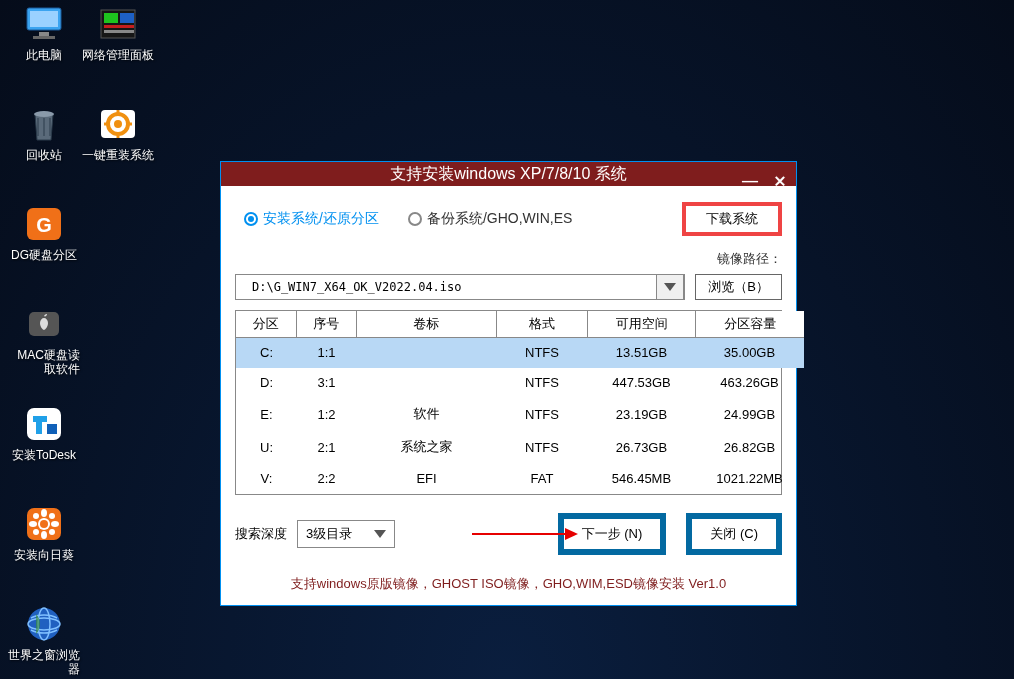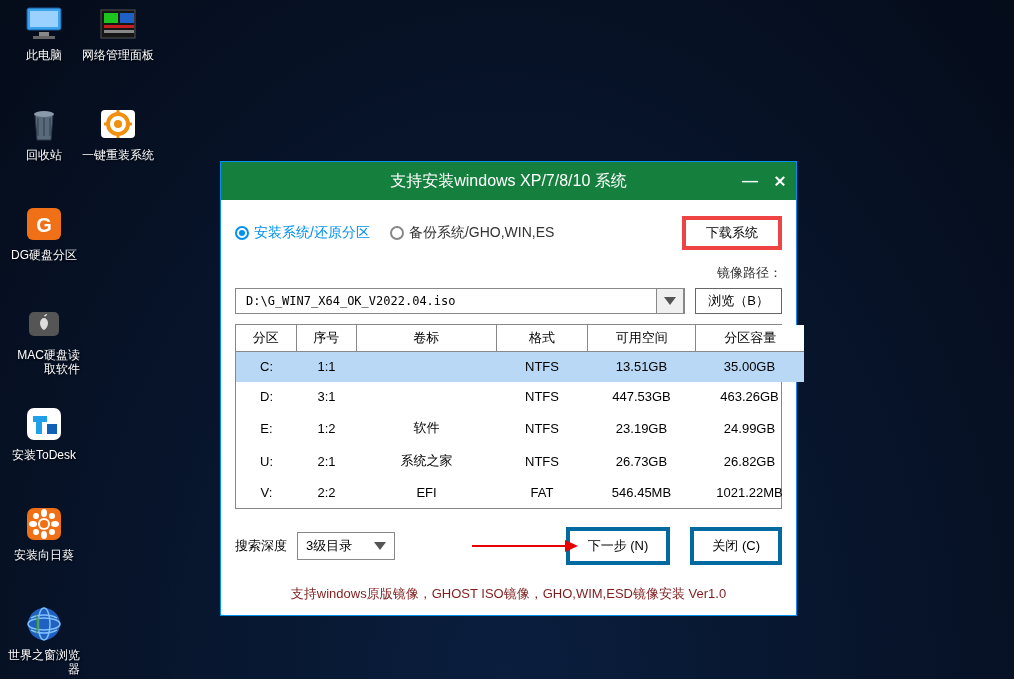--- a/index.html
+++ b/index.html
@@ -52,22 +52,22 @@
     
     .installer-window {
       position: absolute;
       left: 221px;
       top: 162px;
       width: 575px;
       background: white;
       box-shadow: 0 0 0 1px #0090f0;
     }
     .titlebar {
-      background: #15803d;
-      height: 38px;
+      background: #7f1d1d;
+      height: 24px;
       display: flex;
       align-items: center;
       justify-content: center;
       position: relative;
     }
     .titlebar-title {
       color: white;
       font-size: 16px;
     }
     .titlebar-controls {
@@ -95,20 +95,21 @@
       display: flex;
       align-items: center;
       gap: 20px;
       margin-bottom: 14px;
     }
     .radio-option {
       display: flex;
       align-items: center;
       gap: 5px;
       cursor: pointer;
+      margin-left: 9px;
     }
     .radio-circle {
       width: 14px;
       height: 14px;
       border-radius: 50%;
       border: 2px solid #888;
       display: inline-flex;
       align-items: center;
       justify-content: center;
     }
@@ -147,21 +148,21 @@
       display: flex;
       gap: 10px;
       margin-bottom: 10px;
     }
     .path-input {
       flex: 1;
       border: 1px solid #888;
       height: 26px;
       display: flex;
       align-items: center;
-      padding: 0 10px;
+      padding: 0 16px;
       font-family: monospace, "Courier New";
       font-size: 12px;
       position: relative;
     }
     .path-dropdown {
       position: absolute;
       right: 0;
       top: -1px;
       width: 28px;
       height: 26px;
@@ -265,21 +266,21 @@
       top: 50%;
       transform: translateY(-50%);
       pointer-events: none;
     }
     .action-btns {
       margin-left: auto;
       display: flex;
       gap: 20px;
     }
     .action-btn {
-      border: 4px solid #0369a1;
+      border: 6px solid #0369a1;
       padding: 6px 18px;
       font-size: 13px;
       cursor: pointer;
       background: white;
       text-align: right;
     }
     .footer-text {
       text-align: center;
       font-size: 13px;
       color: #7f1d1d;

